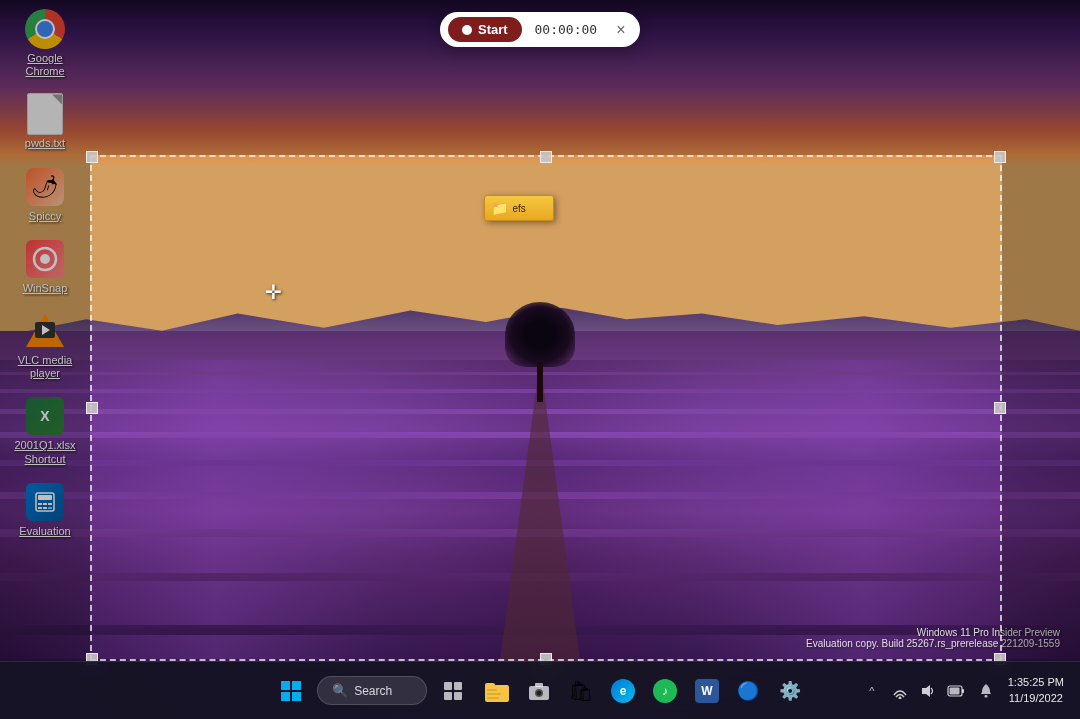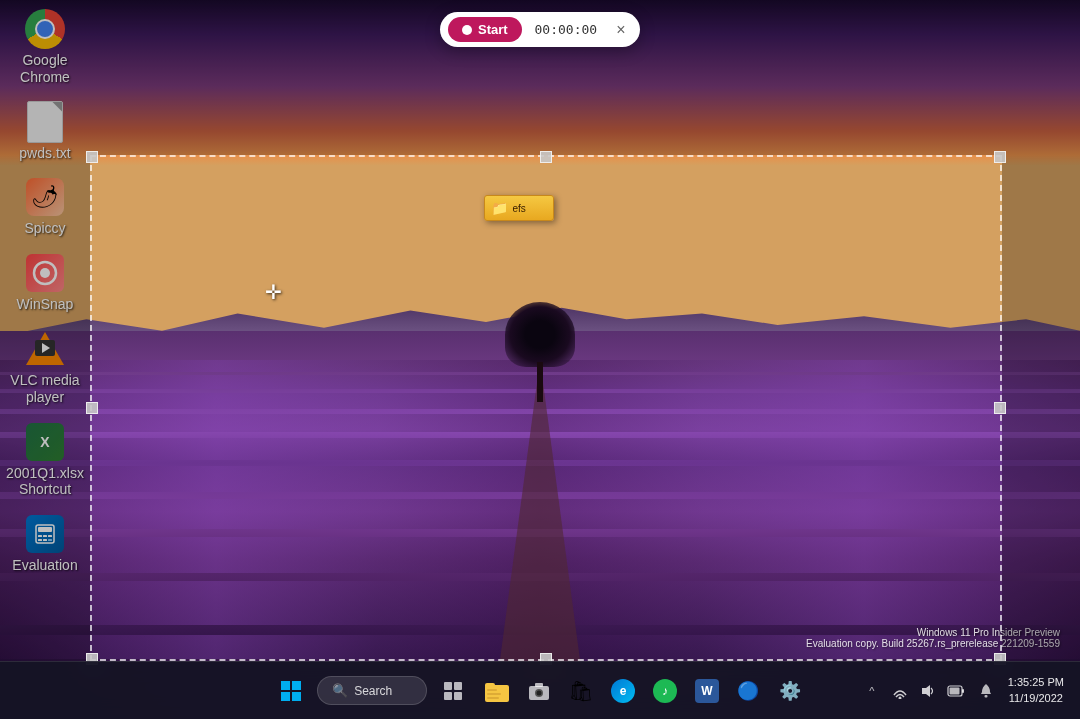--- a/index.html
+++ b/index.html
@@ -155,25 +155,26 @@
       width: 40px;
       height: 40px;
       display: flex;
       align-items: center;
       justify-content: center;
       font-size: 28px;
       margin-bottom: 3px;
     }
 
     .icon-label {
-      font-size: 14px;
+      font-size: 11px;
       color: white;
       text-align: center;
       text-shadow: 1px 1px 2px rgba(0,0,0,0.8);
       line-height: 1.2;
+      text-decoration: underline;
     }
 
     
     .chrome-icon {
       width: 40px;
       height: 40px;
       border-radius: 50%;
       background: conic-gradient(#ea4335 0deg 120deg, #fbbc04 120deg 240deg, #34a853 240deg 360deg);
       position: relative;
     }
@@ -241,21 +242,21 @@
       padding: 5px 8px;
       display: flex;
       align-items: center;
       gap: 8px;
       box-shadow: 0 4px 16px rgba(0,0,0,0.3);
       z-index: 100;
       width: 200px;
     }
 
     .rec-button {
-      background: #be185d;
+      background: #7f1d1d;
       border: none;
       border-radius: 20px;
       padding: 5px 14px;
       color: white;
       font-size: 13px;
       font-weight: 600;
       display: flex;
       align-items: center;
       gap: 6px;
       cursor: pointer;

